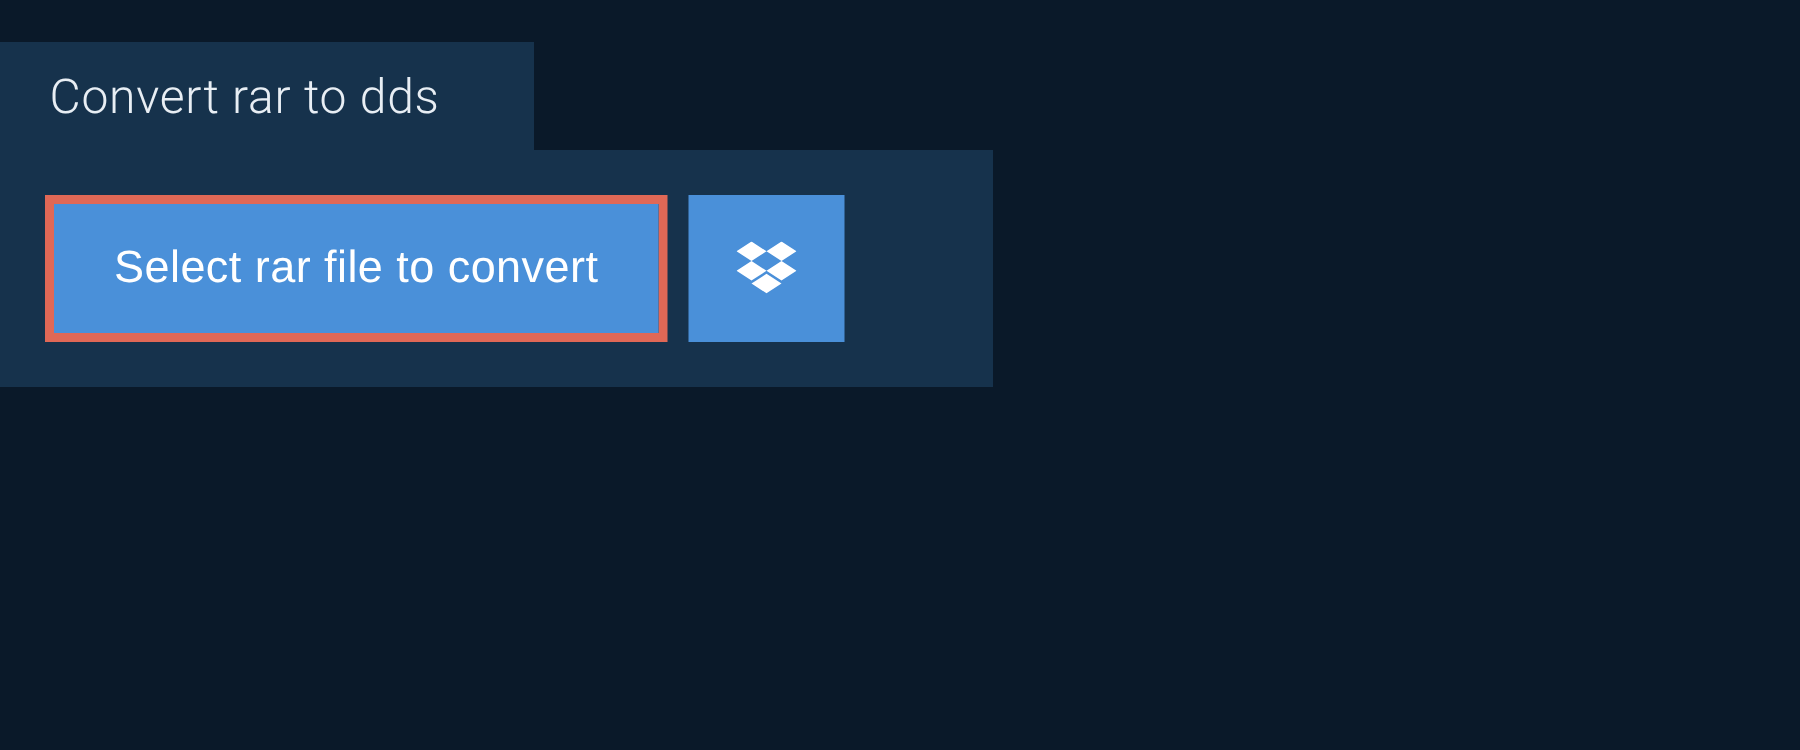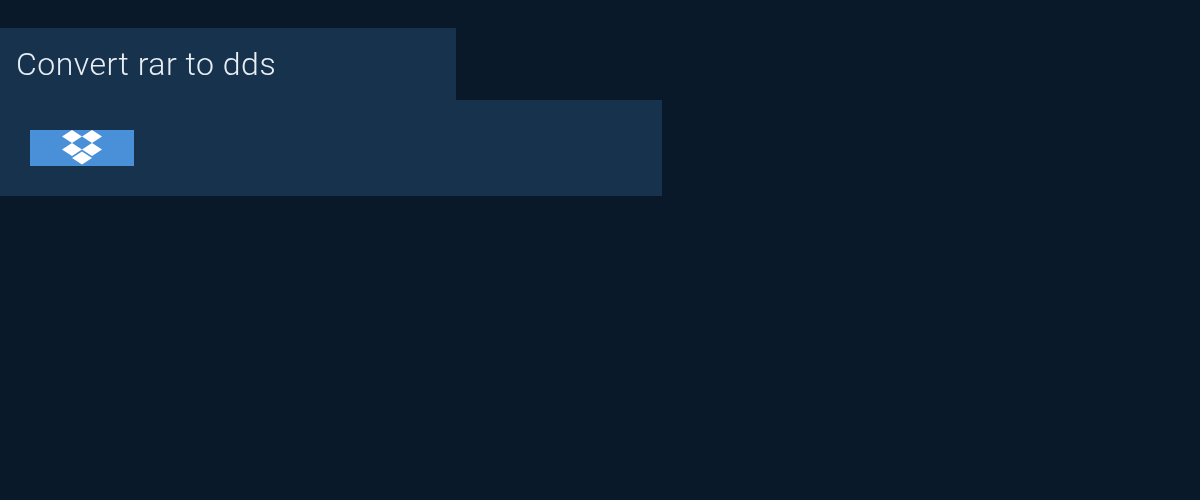--- a/index.html
+++ b/index.html
@@ -47,44 +47,47 @@
     }
     .dropbox-icon {
       width: 40px;
       height: 36px;
       fill: #ffffff;
     }
     .tab-container {
       position: absolute;
       top: 28px;
       left: 0;
-      width: 456px;
+      width: 356px;
       height: 72px;
       background: #16324c;
       display: flex;
       align-items: center;
-      padding-left: 16px;
+      padding-left: 33px;
     }
     .main-area {
       position: absolute;
       top: 100px;
       left: 0;
       width: 662px;
       background: #16324c;
       padding: 30px;
       display: flex;
       gap: 14px;
     }
   </style>
 </head>
 <body>
 
 <div class="tab-container">
   <span class="tab-title">Convert rar to dds</span>
 </div>
 
 <div class="main-area">
+  <div class="select-button-wrapper">
+    <button class="select-button">Select rar file to convert</button>
+  </div>
   <button class="dropbox-button">
     <svg class="dropbox-icon" viewBox="0 0 40 36">
       <path d="M10 0 L20 6.5 L10 13 L0 6.5 Z M30 0 L40 6.5 L30 13 L20 6.5 Z M0 19.5 L10 13 L20 19.5 L10 26 Z M30 13 L40 19.5 L30 26 L20 19.5 Z M10 28 L20 21.5 L30 28 L20 34.5 Z"></path>
     </svg>
   </button>
 </div>
 
 </body></html>

